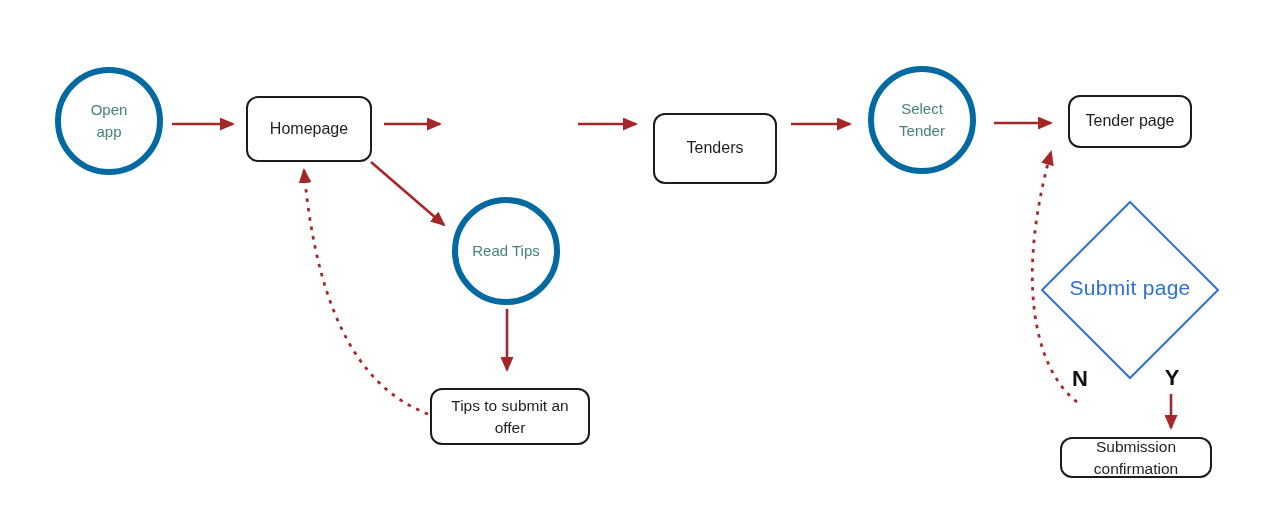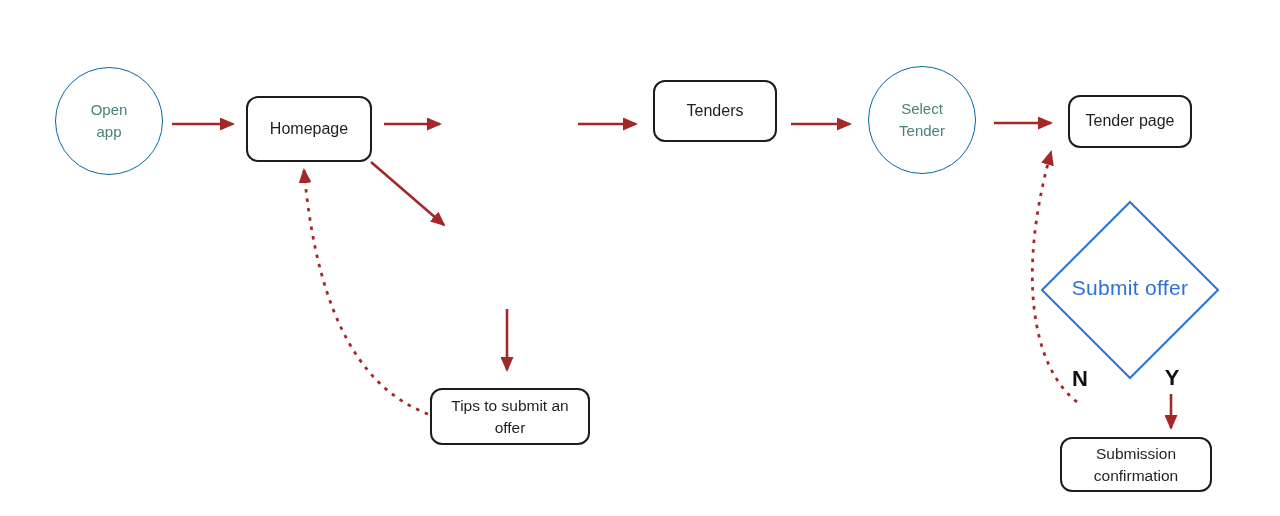--- a/index.html
+++ b/index.html
@@ -35,21 +35,21 @@
     position: absolute;
     box-sizing: border-box;
     display: flex;
     align-items: center;
     justify-content: center;
     text-align: center;
     background: #ffffff;
   }
   .node .lbl { display: inline-block; }
   .circle {
-    border: 1px solid #0369a1;
+    border: 6px solid #0369a1;
     border-radius: 50%;
     color: #46837b;
     font-size: 15px;
     line-height: 1.45;
   }
   .rect {
     border: 2.5px solid #1c1c1c;
     border-radius: 12px;
     color: #1f1f1f;
     font-size: 16px;
@@ -104,39 +104,42 @@
 
   <div class="node circle" style="left:55px; top:67px; width:108px; height:108px;">
     <span class="lbl" style="max-width:58px;">Open app</span>
   </div>
 
   <div class="node rect" style="left:246px; top:96px; width:126px; height:66px;">
     <span class="lbl">Homepage</span>
   </div>
 
 
-  <div class="node rect" style="left:653px; top:80px; width:124px; height:62px;">
+  <div class="node rect" style="left:653px; top:113px; width:124px; height:71px;">
     <span class="lbl">Tenders</span>
   </div>
 
   <div class="node rect" style="left:1068px; top:95px; width:124px; height:53px;">
     <span class="lbl">Tender page</span>
   </div>
 
   <div class="node circle" style="left:868px; top:66px; width:108px; height:108px;">
     <span class="lbl" style="max-width:60px;">Select Tender</span>
   </div>
 
+  <div class="node circle" style="left:452px; top:197px; width:108px; height:108px;">
+    <span class="lbl" style="max-width:82px;">Read Tips</span>
+  </div>
 
   <div class="node rect" style="left:430px; top:388px; width:160px; height:57px; font-size:15.5px;">
     <span class="lbl" style="max-width:118px;">Tips to submit an offer</span>
   </div>
 
-  <div class="diamond-label">Submit offer</div>
+  <div class="diamond-label">Submit page</div>
 
   <div class="decision-label" style="left:1080px; top:379px;">N</div>
   <div class="decision-label" style="left:1172px; top:378px;">Y</div>
 
-  <div class="node rect" style="left:1060px; top:437px; width:152px; height:55px; font-size:15.5px;">
+  <div class="node rect" style="left:1060px; top:437px; width:152px; height:41px; font-size:15.5px;">
     <span class="lbl" style="max-width:126px;">Submission confirmation</span>
   </div>
 
 </div>
 
 </body></html>

